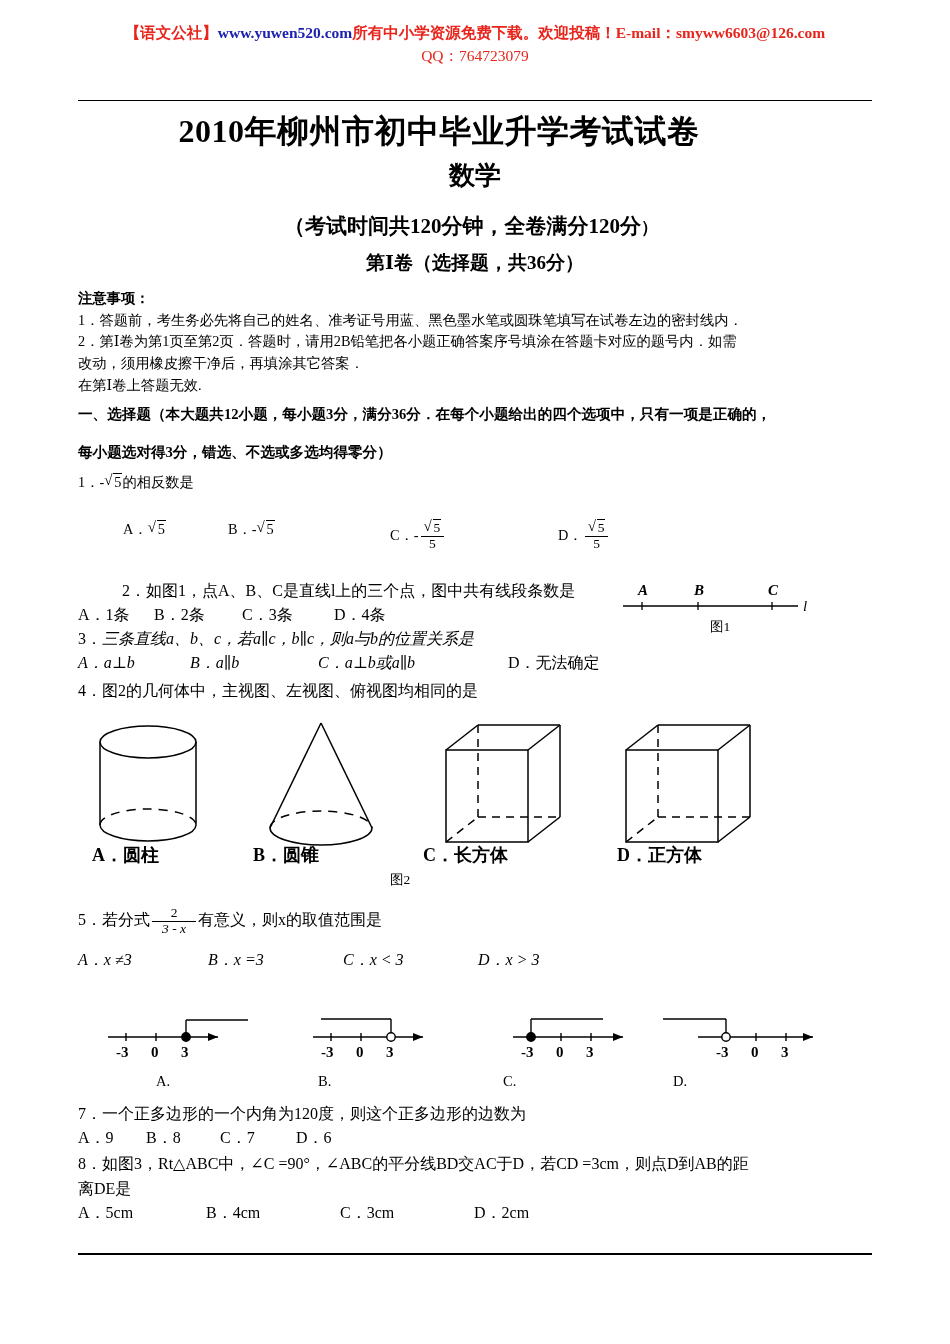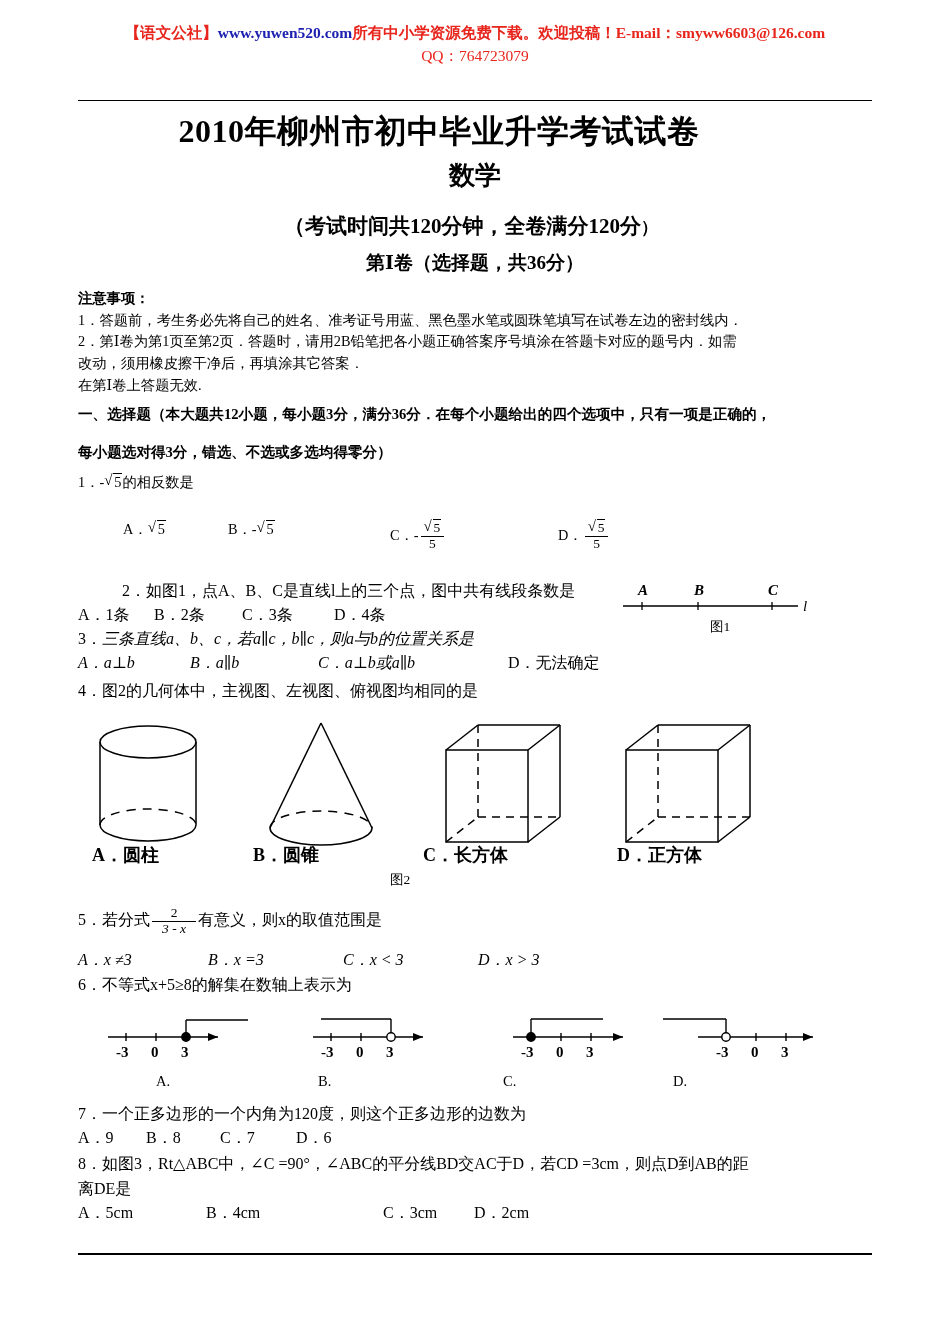--- a/index.html
+++ b/index.html
@@ -334,23 +334,20 @@
   <div class="abs q5">
     <span>5．</span><span>若分式</span><span class="frac" style="top:0;"><span class="num">2</span><span class="den it" style="min-width:38px">3 - x</span></span><span>有意义，则x的取值范围是</span>
   </div>
   <div class="abs q5opts">
     <span class="o it" style="left:0px;">A．x ≠3</span>
     <span class="o it" style="left:130px;">B．x =3</span>
     <span class="o it" style="left:265px;">C．x &lt; 3</span>
     <span class="o it" style="left:400px;">D．x &gt; 3</span>
   </div>
 
-  <div class="abs q6">
-    <span>6．</span><span>不等式x+5≥8的解集在数轴上表示为</span>
-  </div>
 
   <div class="abs numlines">
     <svg width="800" height="65" viewBox="0 0 800 65">
 
       <g stroke="#000" fill="none" stroke-width="1.4">
         <line x1="30" y1="32" x2="140" y2="32"></line>
         <line x1="48" y1="28" x2="48" y2="36"></line>
         <line x1="78" y1="28" x2="78" y2="36"></line>
         <line x1="108" y1="28" x2="108" y2="36"></line>
         <polygon points="140,32 130,28 130,36" fill="#000" stroke="none"></polygon>
@@ -423,18 +420,18 @@
     <span class="o" style="left:218px;">D．6</span>
   </div>
 
   <div class="abs q8">
     <div><span>8．</span><span>如图3，Rt△ABC中，∠C =90°，∠ABC的平分线BD交AC于D，若CD =3cm，则点D到AB的距</span></div>
     <div>离DE是</div>
   </div>
   <div class="abs q8opts">
     <span class="o" style="left:0px;">A．5cm</span>
     <span class="o" style="left:128px;">B．4cm</span>
-    <span class="o" style="left:262px;margin-left:43px;">C．3cm</span>
+    <span class="o" style="left:262px;">C．3cm</span>
     <span class="o" style="left:396px;">D．2cm</span>
   </div>
 
   <div class="hr-bottom"></div>
 </div>
 
 </body></html>

